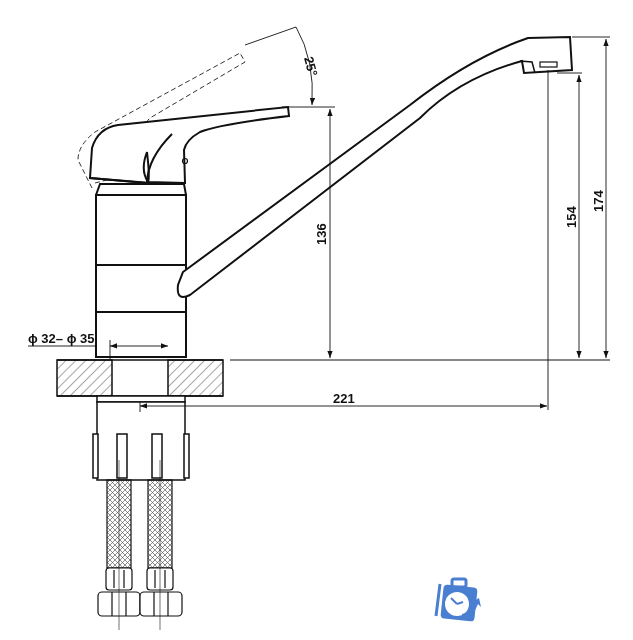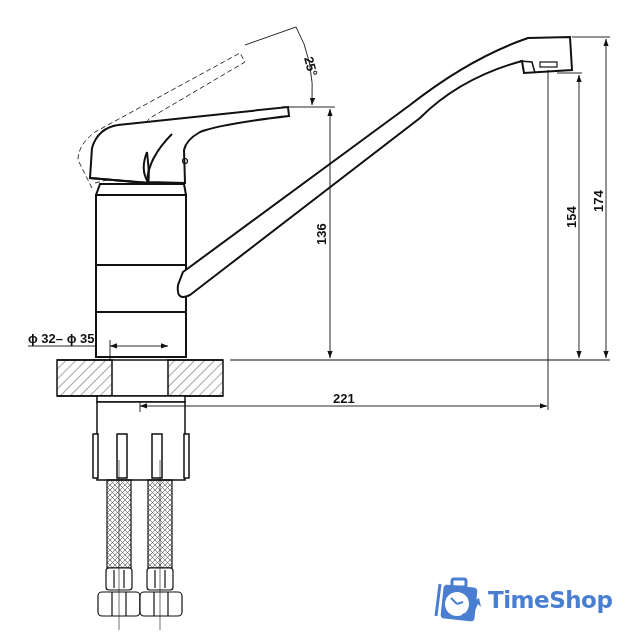--- a/index.html
+++ b/index.html
@@ -125,14 +125,13 @@
 <div class="logo">
   <svg width="52" height="48" viewBox="0 0 52 48">
     <path d="M8,8 L4,40" stroke="#4a7ed0" stroke-width="3" fill="none"></path>
     <rect x="10" y="10" width="34" height="34" rx="4" fill="#4a7ed0" transform="rotate(6 27 27)"></rect>
     <rect x="20" y="3" width="14" height="8" rx="2" fill="none" stroke="#4a7ed0" stroke-width="3"></rect>
     <circle cx="25" cy="28" r="12" fill="#fff"></circle>
     <line x1="25" y1="28" x2="19" y2="22" stroke="#4a7ed0" stroke-width="2"></line>
     <line x1="25" y1="28" x2="31" y2="26" stroke="#4a7ed0" stroke-width="2"></line>
     <path d="M30,42 Q42,40 46,28 L49,31 L47,22 L40,26 L43,27 Q40,36 30,38 Z" fill="#4a7ed0"></path>
   </svg>
-  <span class="logo-text">TimeShop</span>
 </div>
 
 </body></html>

